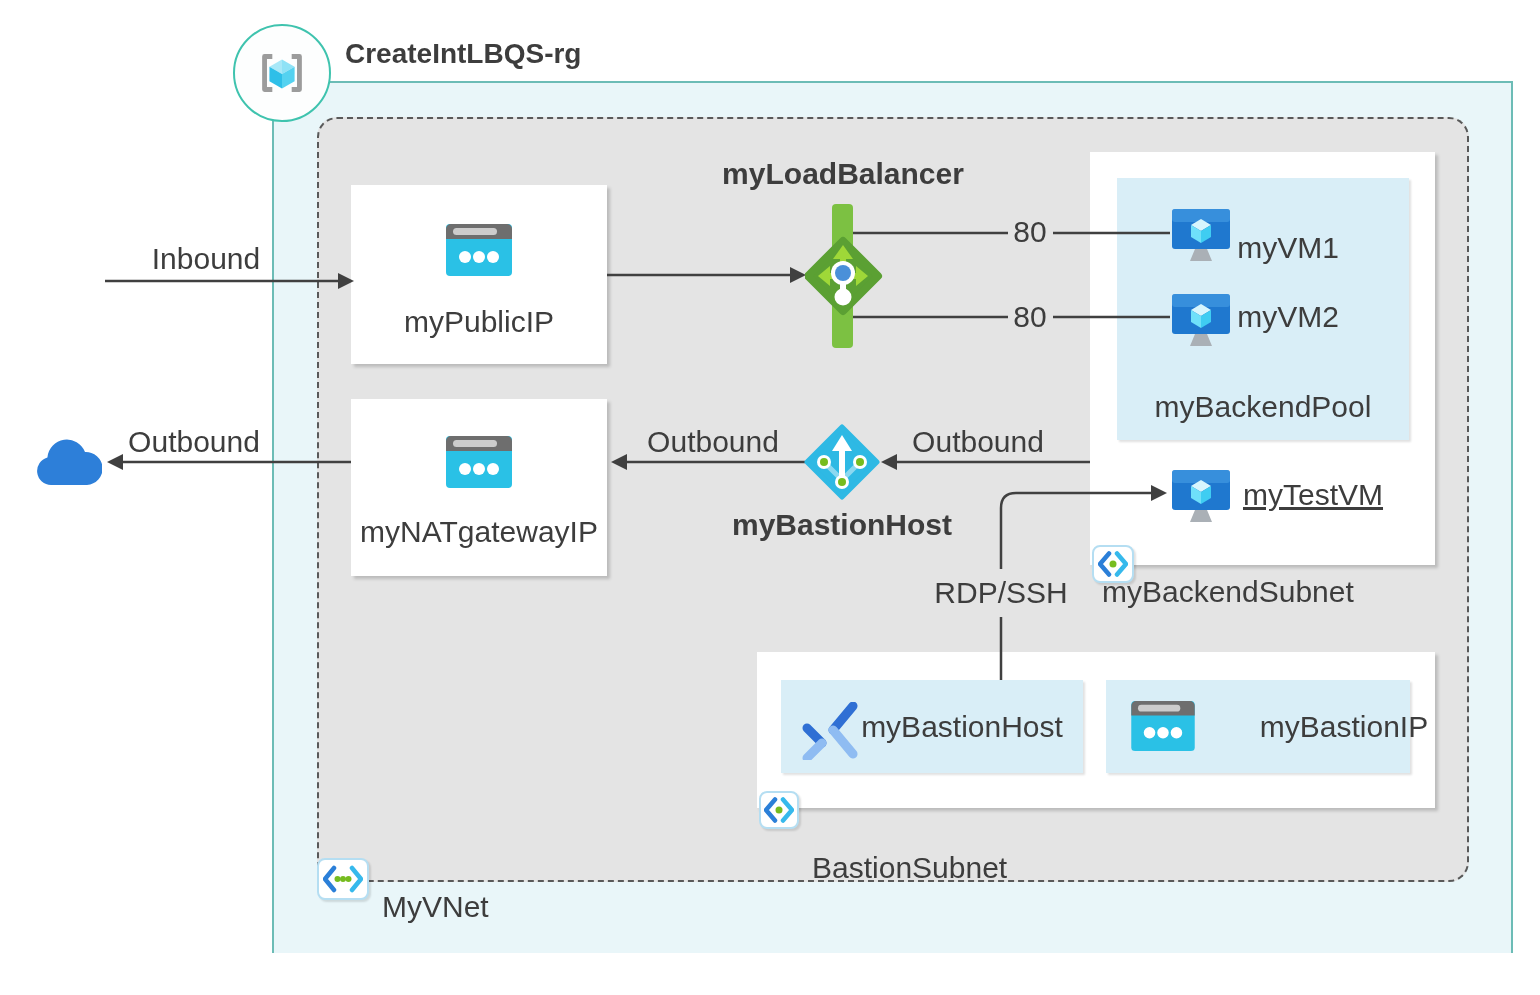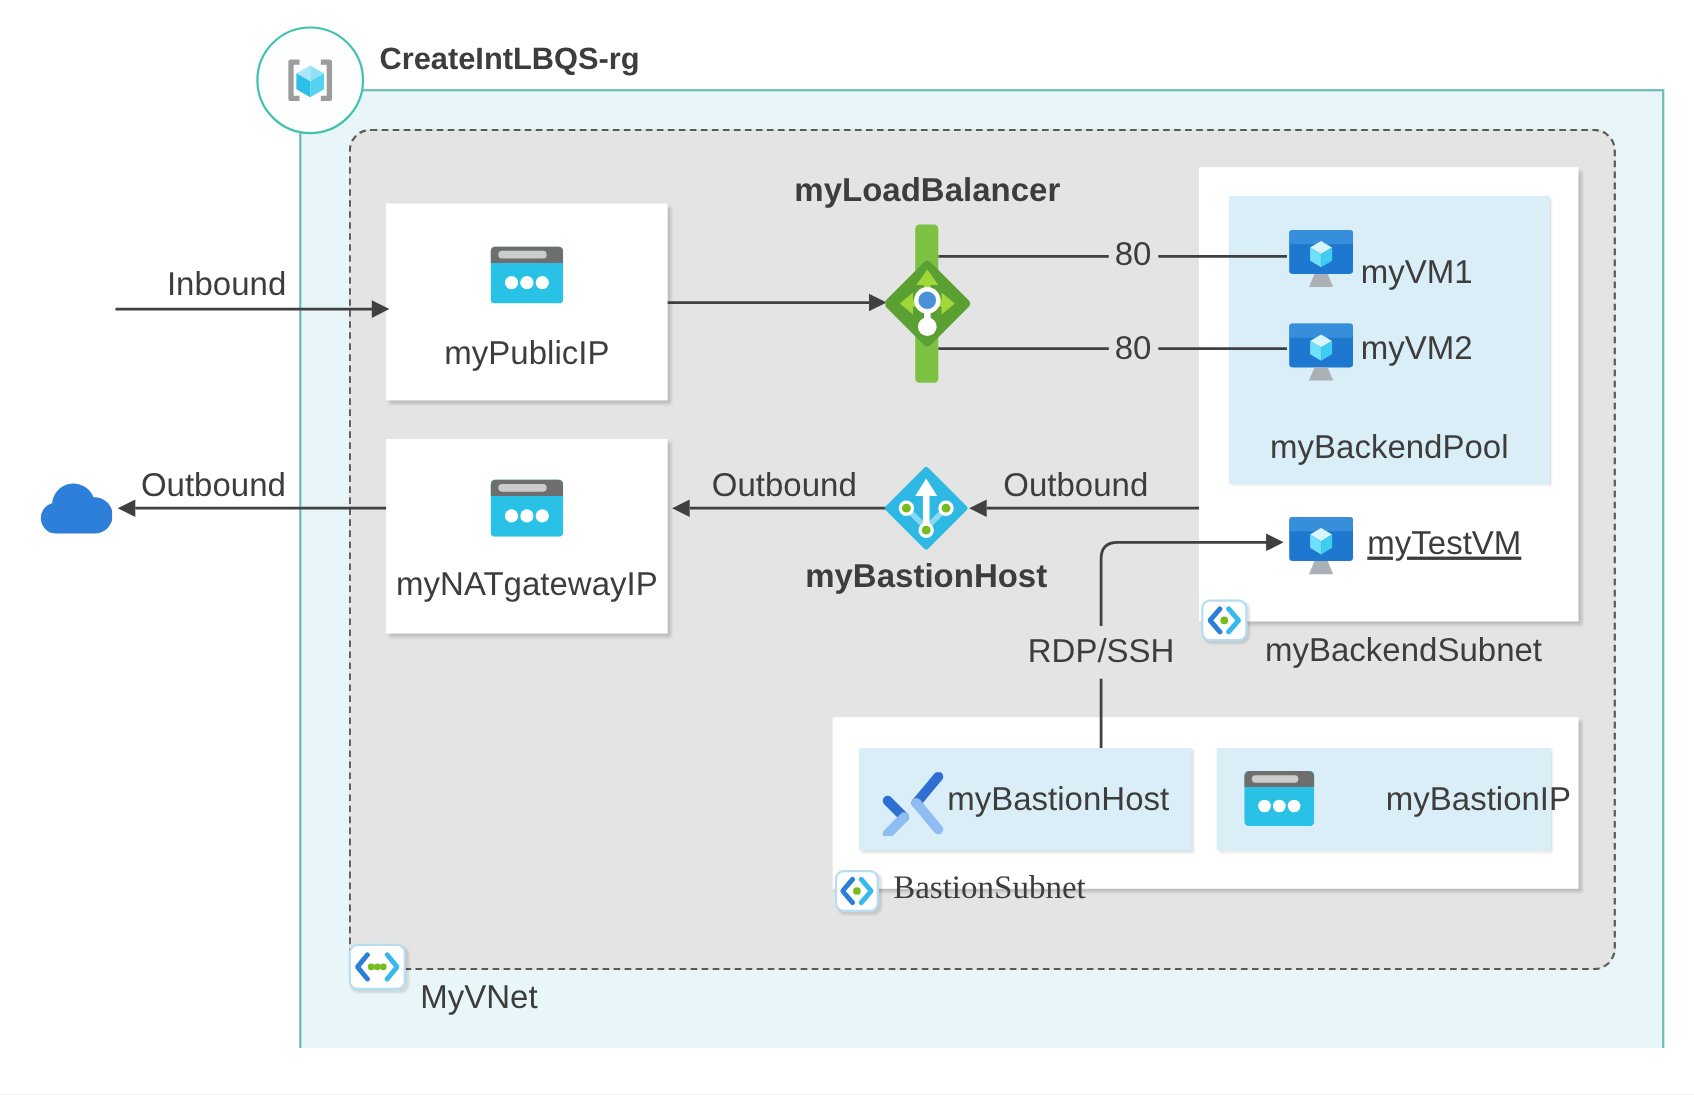--- a/index.html
+++ b/index.html
@@ -178,21 +178,21 @@
   </svg>
   <div class="lbl" style="left:1313px; top:495px;text-decoration:underline;">myTestVM</div>
 
   <div class="abs subnet-chip" style="left:1092px; top:545px; width:42px; height:38px;">
     <svg width="30" height="26" viewBox="0 0 30 25">
       <path d="M11 2 L2 12.5 L11 23" fill="none" style="stroke:var(--subnet-bracket-left)" stroke-width="4.5" stroke-linecap="round" stroke-linejoin="round"></path>
       <path d="M19 2 L28 12.5 L19 23" fill="none" style="stroke:var(--subnet-bracket-right)" stroke-width="4.5" stroke-linecap="round" stroke-linejoin="round"></path>
       <circle cx="15" cy="12.5" r="3.5" style="fill:var(--green-dot)"></circle>
     </svg>
   </div>
-  <div class="lbl left-align" style="left:1150px; top:592px;">myBackendSubnet</div>
+  <div class="lbl left-align" style="left:1102px; top:592px;">myBackendSubnet</div>
 
   <svg class="abs" style="left:799px; top:702px;" width="62" height="58" viewBox="0 0 62 58">
     <path d="M8 26 L23 41" fill="none" style="stroke:var(--bastion-dark-blue)" stroke-width="9" stroke-linecap="round"></path>
     <path d="M23 41 L8 56" fill="none" style="stroke:var(--bastion-light-blue)" stroke-width="9" stroke-linecap="round"></path>
     <path d="M54 4 L34 28" fill="none" style="stroke:var(--bastion-dark-blue)" stroke-width="9" stroke-linecap="round"></path>
     <path d="M34 28 L54 52" fill="none" style="stroke:var(--bastion-light-blue)" stroke-width="9" stroke-linecap="round"></path>
   </svg>
   <div class="lbl" style="left:962px; top:727px;">myBastionHost</div>
 
   <svg class="abs" style="left:1131px; top:701px;" width="64" height="50" viewBox="0 0 66 52">
@@ -205,21 +205,21 @@
   </svg>
   <div class="lbl" style="left:1344px; top:727px;">myBastionIP</div>
 
   <div class="abs subnet-chip" style="left:759px; top:791px; width:40px; height:38px;">
     <svg width="30" height="26" viewBox="0 0 30 25">
       <path d="M11 2 L2 12.5 L11 23" fill="none" style="stroke:var(--subnet-bracket-left)" stroke-width="4.5" stroke-linecap="round" stroke-linejoin="round"></path>
       <path d="M19 2 L28 12.5 L19 23" fill="none" style="stroke:var(--subnet-bracket-right)" stroke-width="4.5" stroke-linecap="round" stroke-linejoin="round"></path>
       <circle cx="15" cy="12.5" r="3.5" style="fill:var(--green-dot)"></circle>
     </svg>
   </div>
-  <div class="lbl left-align" style="left:812px; top:807px;font-family:Liberation Serif, serif;">BastionSubnet</div>
+  <div class="lbl left-align" style="left:812px; top:868px;">BastionSubnet</div>
 
   <div class="abs subnet-chip" style="left:317px; top:858px; width:52px; height:42px;">
     <svg width="40" height="28" viewBox="0 0 40 26">
       <path d="M11 2 L2 13 L11 24" fill="none" style="stroke:var(--subnet-bracket-left)" stroke-width="4.5" stroke-linecap="round" stroke-linejoin="round"></path>
       <path d="M29 2 L38 13 L29 24" fill="none" style="stroke:var(--subnet-bracket-right)" stroke-width="4.5" stroke-linecap="round" stroke-linejoin="round"></path>
       <circle cx="14.5" cy="13" r="3" style="fill:var(--green-dot)"></circle>
       <circle cx="20" cy="13" r="3" style="fill:var(--green-dot)"></circle>
       <circle cx="25.5" cy="13" r="3" style="fill:var(--green-dot)"></circle>
     </svg>
   </div>

